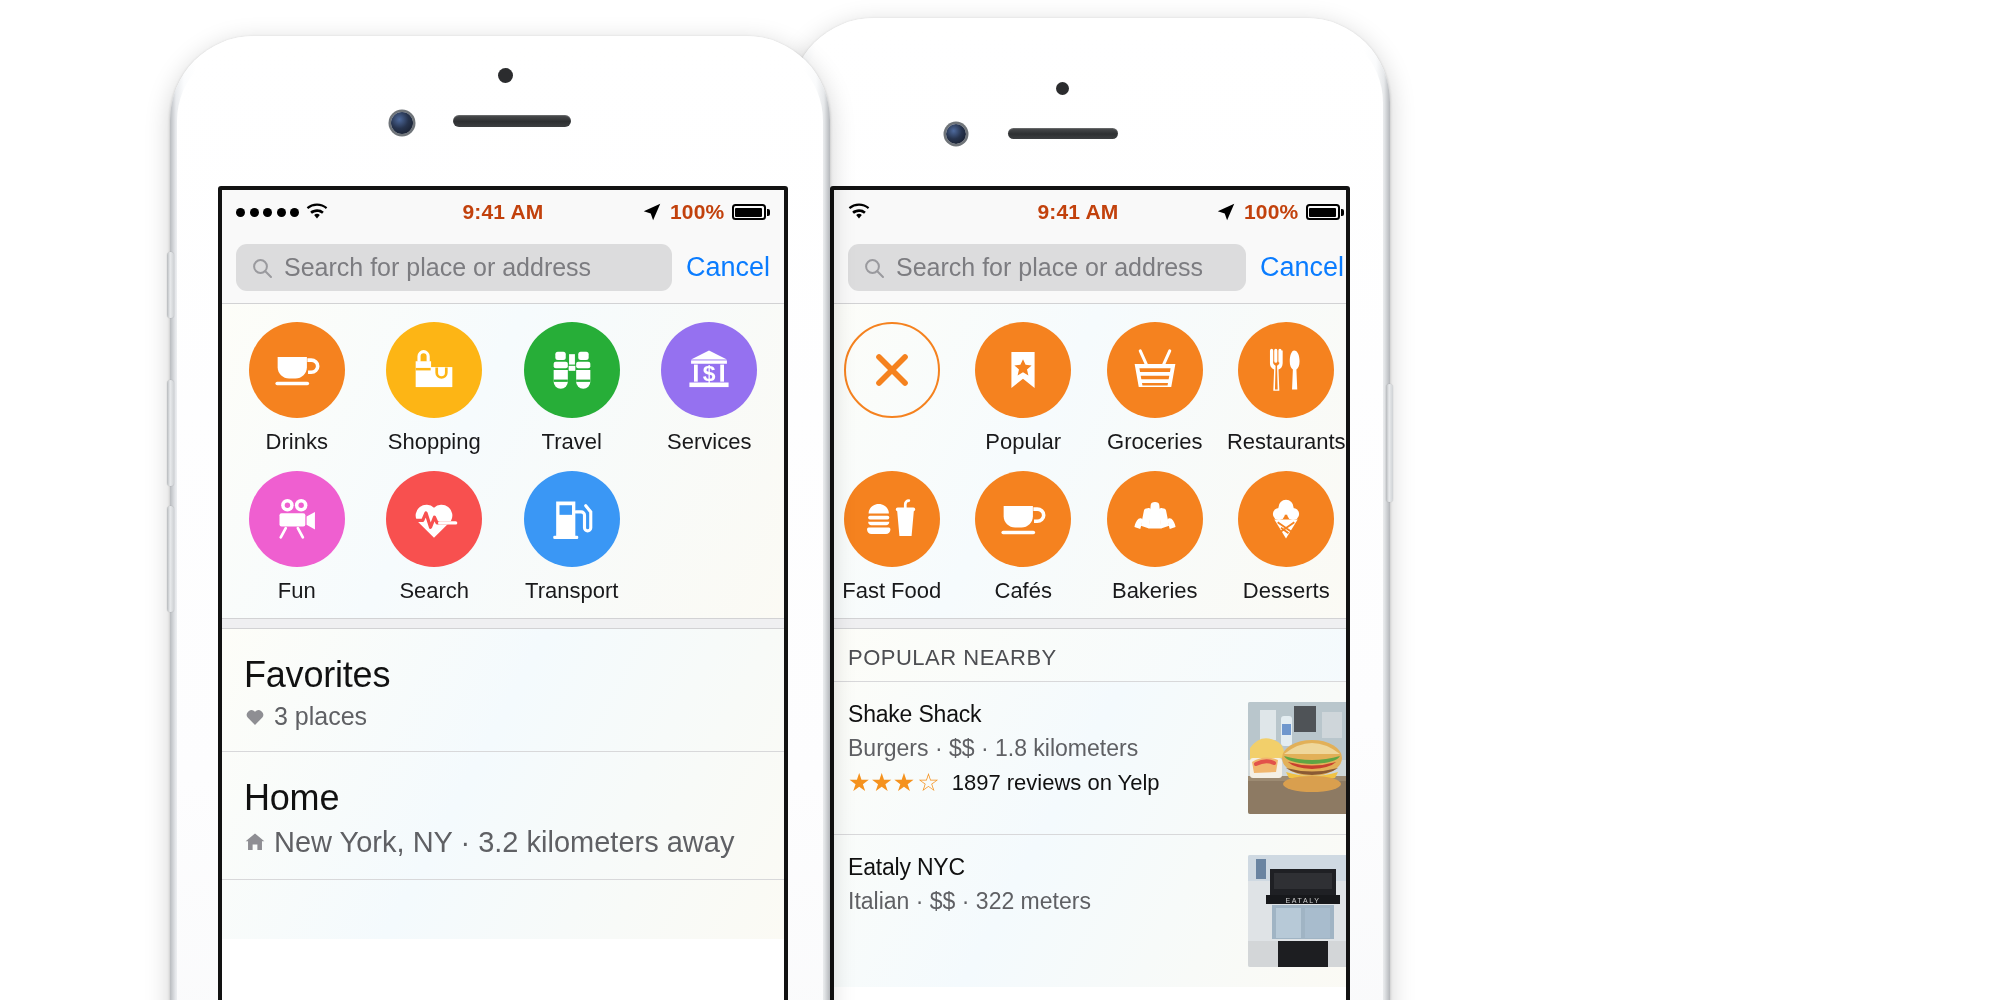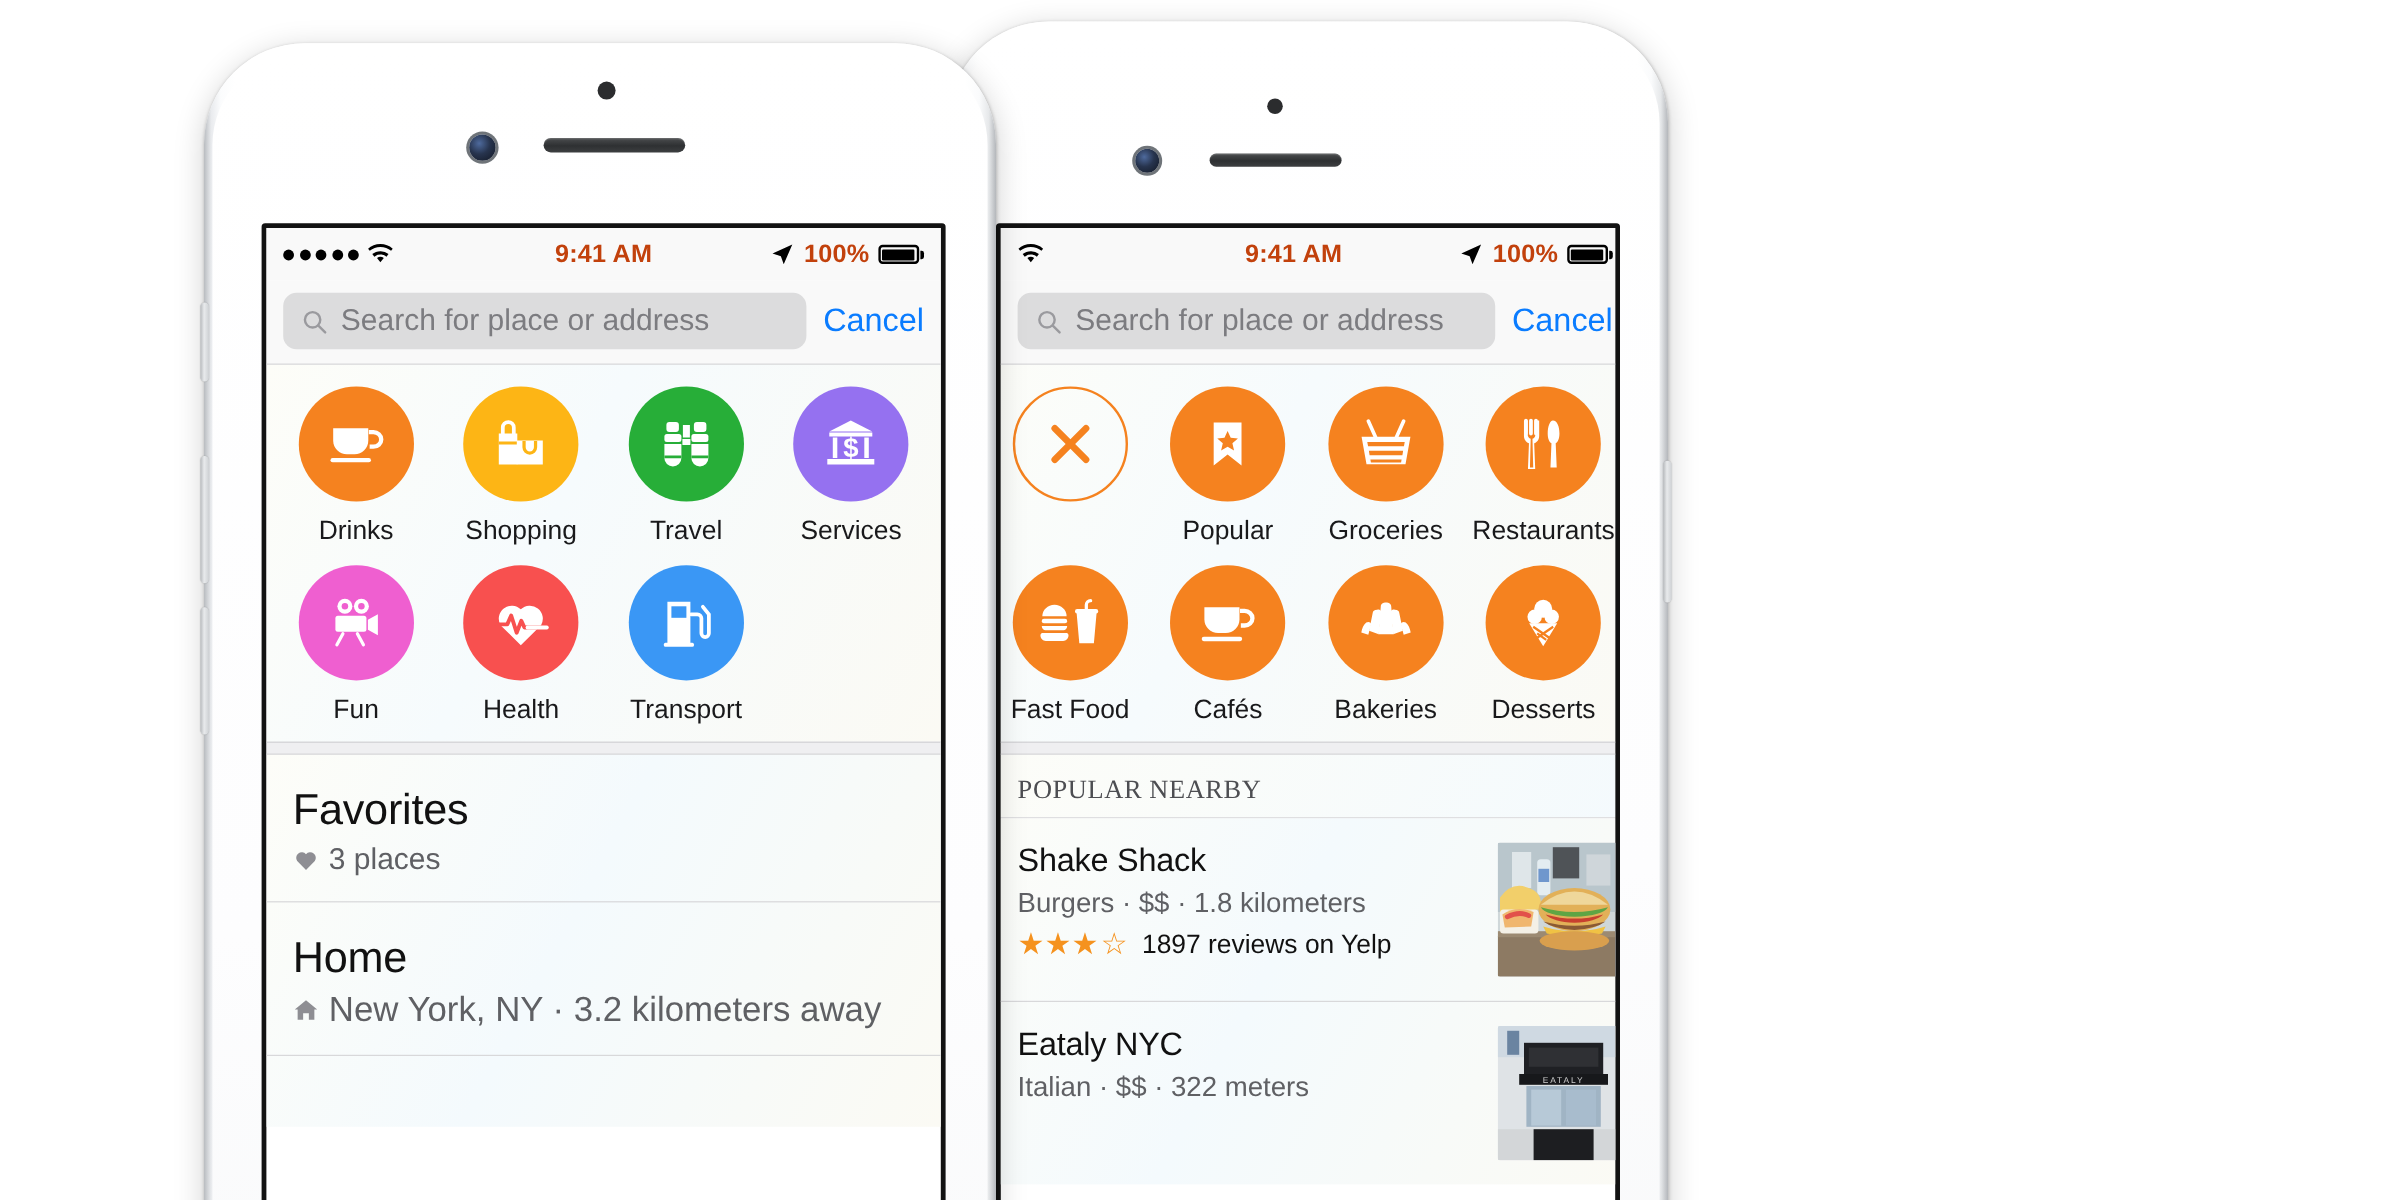--- a/index.html
+++ b/index.html
@@ -113,21 +113,21 @@
   .hr-strong{ height:11px; background:#efeff1; border-top:1px solid #d2d2d4; border-bottom:1px solid #d2d2d4; }
 
   
   .listwrap{ background: linear-gradient(118deg,#fdfdf8 0%,#f4fafd 45%,#fbfaf4 100%); }
   .row{
     padding:20px 20px 20px 22px; position:relative;
     display:flex; align-items:flex-start; gap:10px; min-height:100px;
   }
   .row + .row{ border-top:1px solid #d8d8da; }
   .row-main{ flex:1; min-width:0; }
-  .row-title{ font-size:27px; color:#111; letter-spacing:-.2px; line-height:1.12; }
+  .row-title{ font-size:23px; color:#111; letter-spacing:-.2px; line-height:1.12; }
   .row-sub{ display:flex; align-items:center; gap:8px; margin-top:7px; font-size:23px; color:#5f6064; }
   .row-sub2{ display:flex; align-items:center; gap:12px; margin-top:8px; font-size:22px; color:#111; }
   .stars{ display:flex; gap:2px; color:#f5921e; font-size:25px; line-height:1; }
   .stars .off{ color:#f5921e; }
   .thumb{ width:110px; align-self:stretch; border-radius:2px; overflow:hidden; flex:0 0 110px; }
 
   .sect-head{
     padding:16px 22px 10px 22px; font-size:22px; letter-spacing:.5px;
     color:#4d4e52; background: linear-gradient(118deg,#fdfdf8,#f4fafd);
     border-bottom:1px solid #d8d8da;
@@ -277,21 +277,21 @@
                 <path fill="#fff" d="M6.4 12.2h11.2L12 21.4 6.4 12.2z"></path>
                 <path d="M8 13.6l6.4 4.4M9.6 16.2l3.6 2.6M16 13.6l-6.4 4.4" stroke="#f5821f" stroke-width=".9" fill="none"></path>
               </svg>
             </div>
             <div class="cat-label">Desserts</div>
           </div>
         </div>
 
         <div class="hr-strong"></div>
 
-        <div class="sect-head" style="padding-left:50px;font-family:Liberation Serif, serif;">POPULAR NEARBY</div>
+        <div class="sect-head" style="padding-left:50px;">POPULAR NEARBY</div>
 
         <div class="listwrap">
 
           <div class="row" style="padding-left:50px; padding-right:0;">
             <div class="row-main">
               <div class="row-title">Shake Shack</div>
               <div class="row-sub">Burgers · $$ · 1.8 kilometers</div>
               <div class="row-sub2">
                 <span class="stars">★★★<span class="off">☆</span></span>
                 <span>1897 reviews on Yelp</span>
@@ -482,21 +482,21 @@
           </div>
 
           <div class="cat">
             <div class="cat-circle" style="background:#f8504f;">
               <svg viewBox="0 0 24 24" style="width:52px;height:52px;">
                 <path fill="#fff" d="M12 20.6 4.2 12.9a5 5 0 0 1 7.8-6.1 5 5 0 0 1 7.8 6.1L12 20.6z"></path>
                 <path d="M2.6 12.6h4.2l1.5-3.4 2.1 6.6 1.8-4.6 1.2 2.6h8.2" fill="none" stroke="#f8504f" stroke-width="1.5" stroke-linejoin="round" stroke-linecap="round"></path>
                 <path d="M14.6 13.8h7.4" stroke="#fff" stroke-width="1.5" stroke-linecap="round"></path>
               </svg>
             </div>
-            <div class="cat-label">Health</div>
+            <div class="cat-label">Search</div>
           </div>
 
           <div class="cat">
             <div class="cat-circle" style="background:#3a97f5;">
               <svg viewBox="0 0 24 24" style="width:50px;height:50px;">
                 <path fill="#fff" d="M4.4 3.6h9.2v16.8H4.4V3.6z"></path>
                 <rect x="6" y="5.4" width="6" height="4.6" fill="#3a97f5"></rect>
                 <rect x="3" y="20" width="12" height="1.6" rx=".6" fill="#fff"></rect>
                 <path d="M13.8 8.6h2.6a1.6 1.6 0 0 1 1.6 1.6v6a1.5 1.5 0 0 0 3 0v-7.6l-2.4-3" fill="none" stroke="#fff" stroke-width="1.5" stroke-linecap="round"></path>
               </svg>

